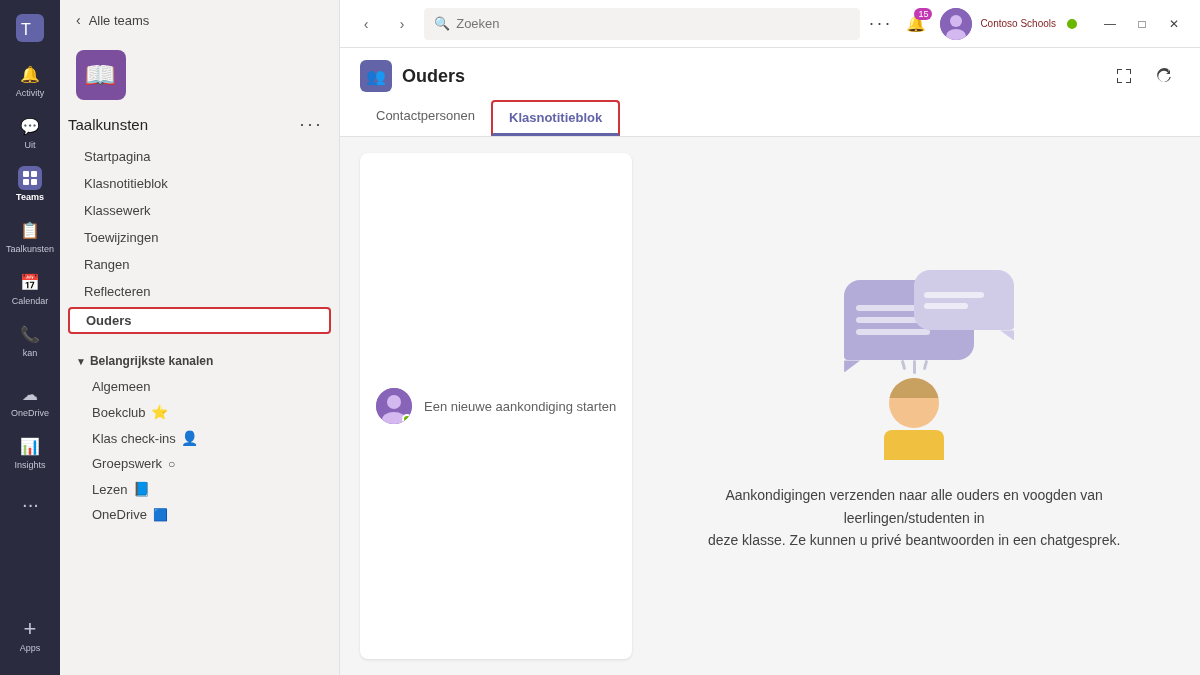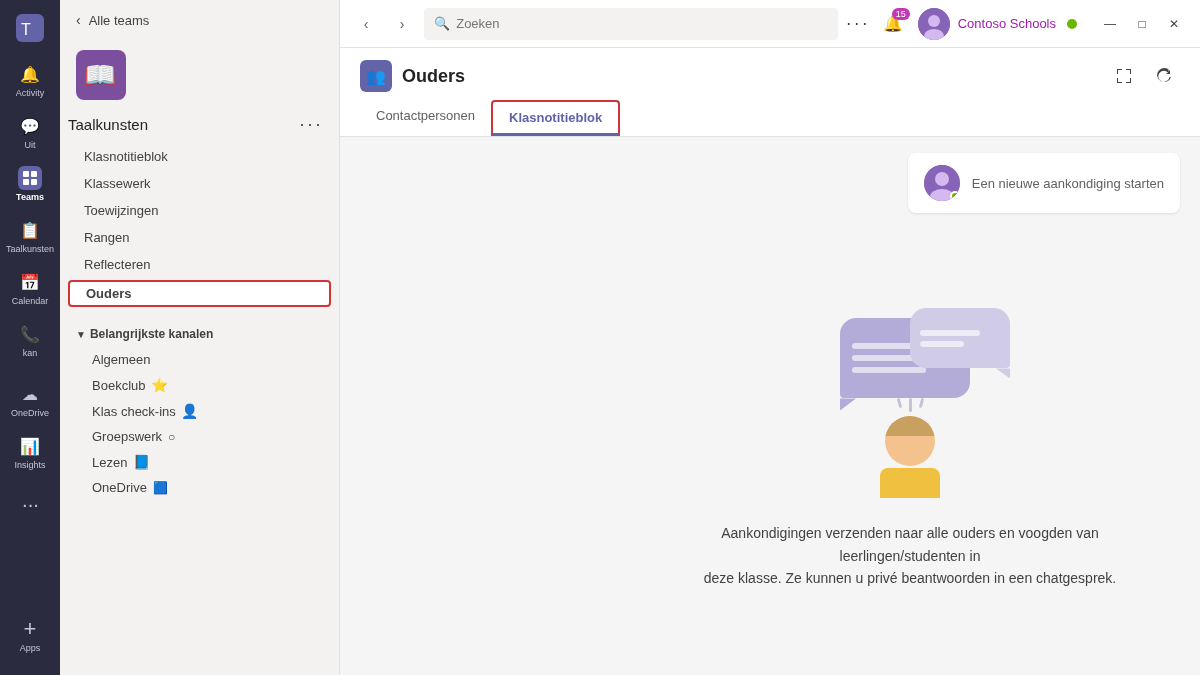--- a/index.html
+++ b/index.html
@@ -213,22 +213,22 @@
       height: 32px;
       border-radius: 50%;
       background: #8764b8;
       overflow: hidden;
       display: flex;
       align-items: center;
       justify-content: center;
       cursor: pointer;
     }
     .user-name-top {
-      font-size: 13px;
-      color: #a21caf;
+      font-size: 10px;
+      color: #7f1d1d;
       cursor: pointer;
     }
     .window-controls {
       display: flex;
       gap: 4px;
       margin-left: 8px;
     }
     .win-btn {
       width: 28px;
       height: 28px;
@@ -324,23 +324,22 @@
       border-radius: 4px 4px 0 0;
       border-bottom: 3px solid #6264a7;
     }
 
     
     .announcements-area {
       flex: 1;
       padding: 16px 20px;
       overflow-y: auto;
       display: flex;
-      flex-direction: column;
+      flex-direction: row;
       gap: 16px;
-      align-items: flex-end;
     }
 
     
     .new-announcement-bar {
       background: #fff;
       border-radius: 8px;
       padding: 12px 16px;
       display: flex;
       align-items: center;
       gap: 12px;
@@ -580,20 +579,23 @@
         <span style="font-size:26px;">📖</span>
       </div>
     </div>
 
     <div class="team-header-row">
       <span style="font-size:15px; font-weight:400; color:#242424;">Taalkunsten</span>
       <button style="background:none;border:none;cursor:pointer;font-size:18px;color:#424242;letter-spacing:2px;">···</button>
     </div>
 
     <div class="nav-menu-items">
+      <div class="nav-menu-item">
+        <span>Startpagina</span>
+      </div>
       <div class="nav-menu-item">
         <span>Klasnotitieblok</span>
       </div>
       <div class="nav-menu-item">
         <span>Klassewerk</span>
       </div>
       <div class="nav-menu-item">
         <span>Toewijzingen</span>
       </div>
       <div class="nav-menu-item">

